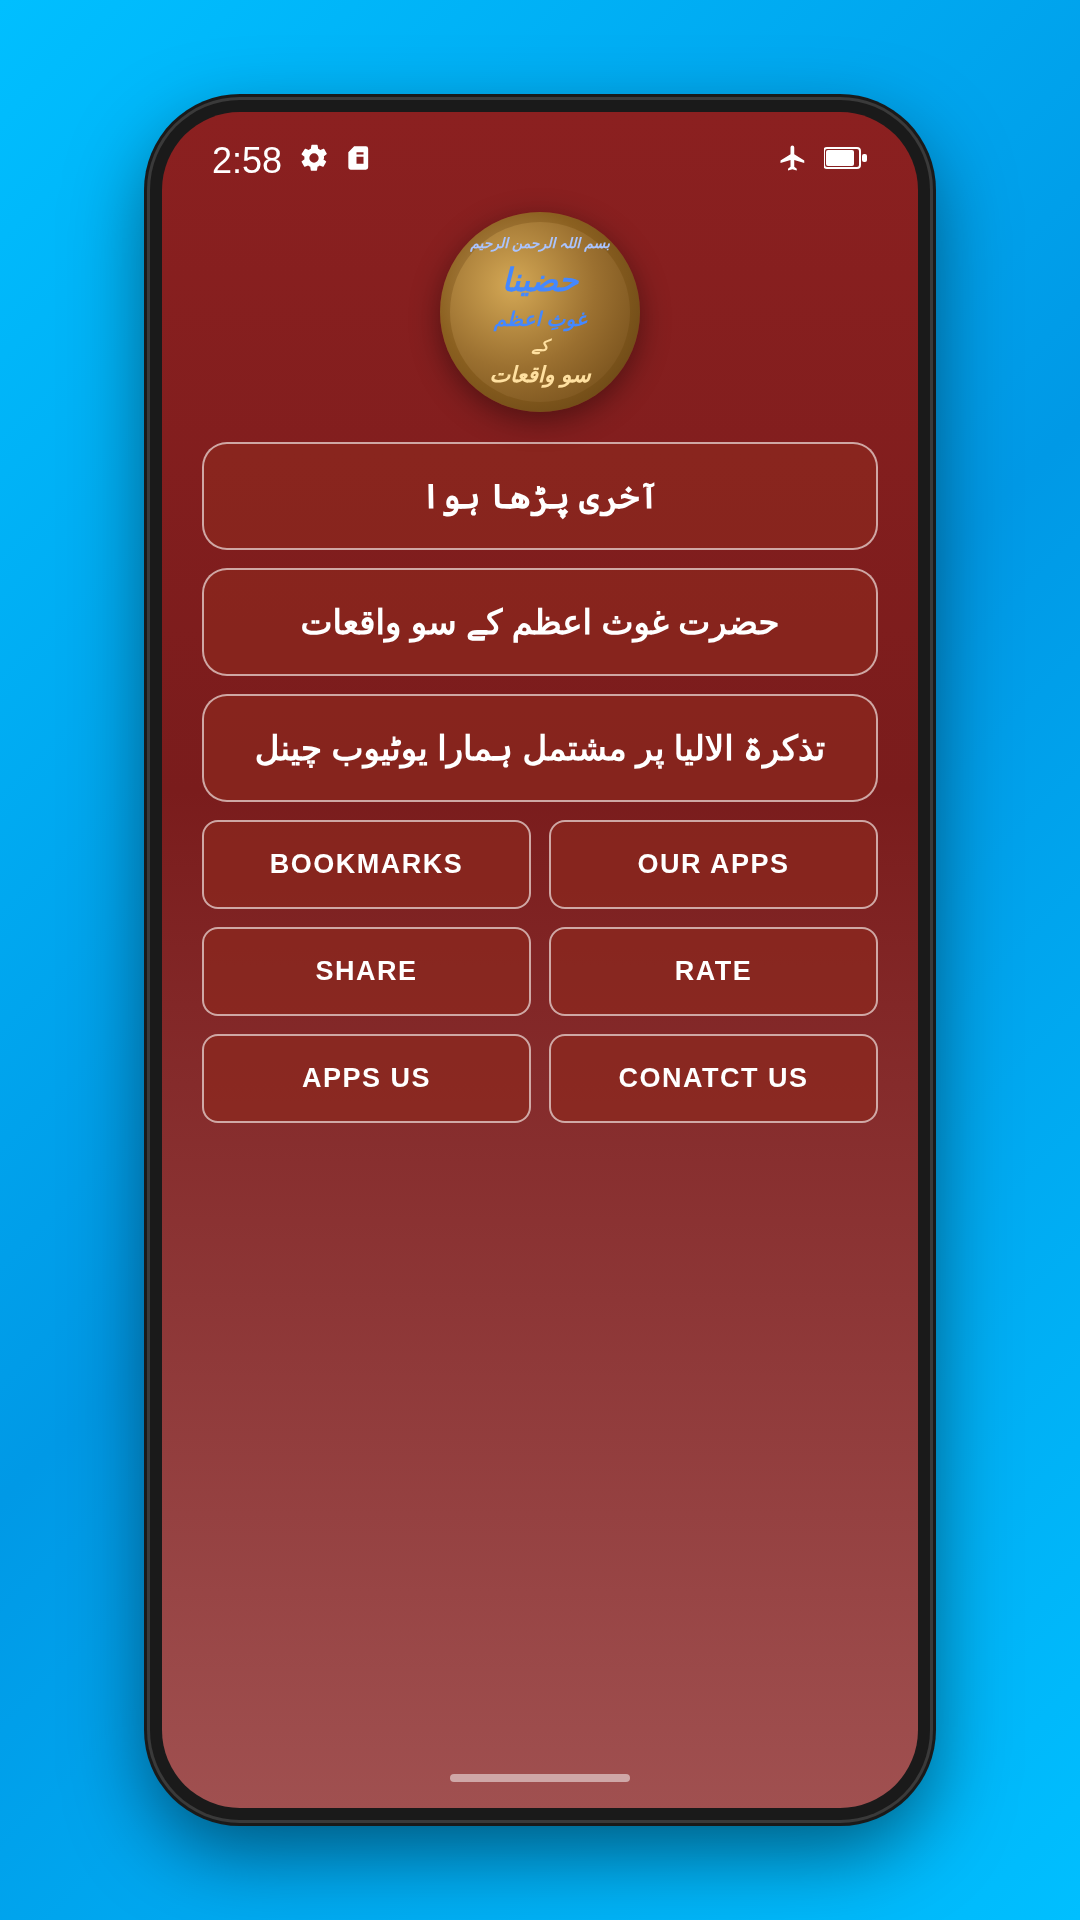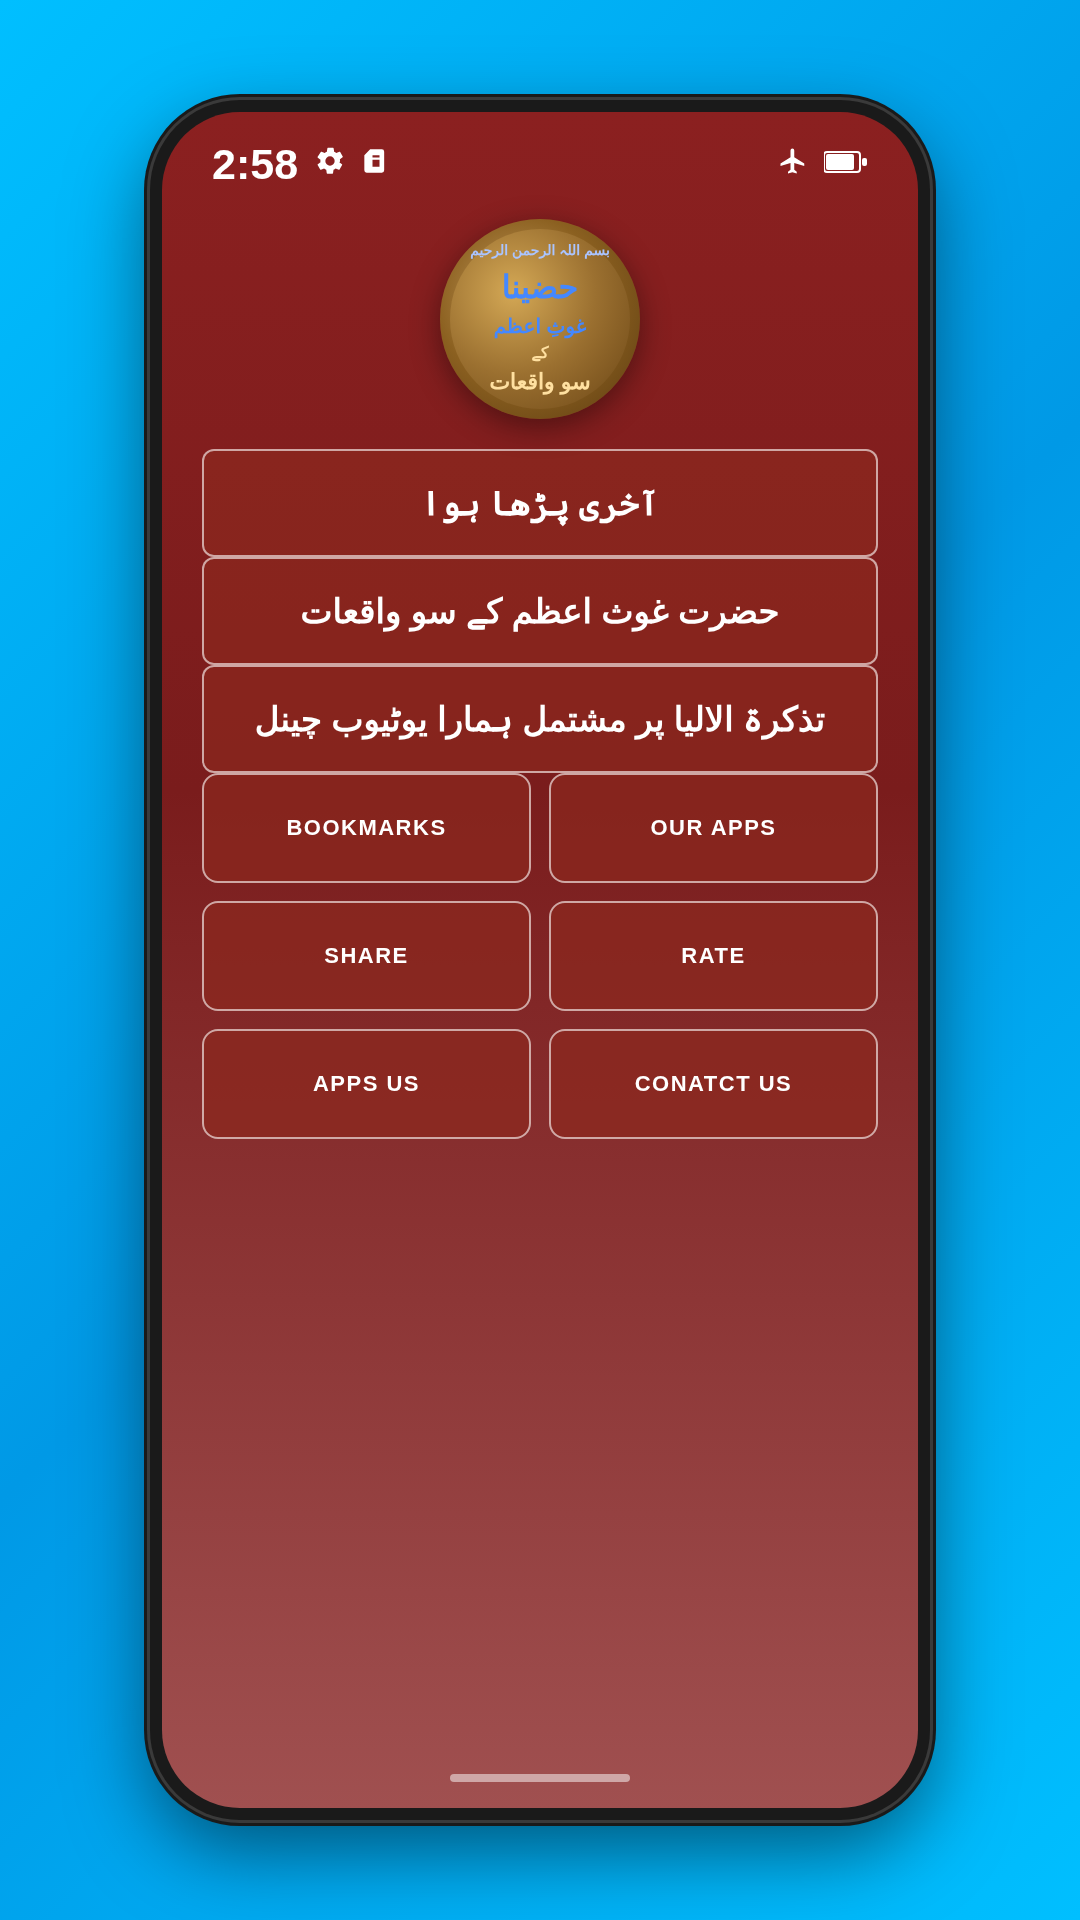--- a/index.html
+++ b/index.html
@@ -76,22 +76,22 @@
       font-weight: 600;
     }
 
     .status-left {
       display: flex;
       align-items: center;
       gap: 16px;
     }
 
     .status-time {
-      font-size: 43px;
-      font-weight: 700;
+      font-size: 36px;
+      font-weight: 400;
     }
 
     .status-right {
       display: flex;
       align-items: center;
       gap: 16px;
     }
 
     
     .main-content {
@@ -129,51 +129,53 @@
       position: relative;
     }
 
     .logo-urdu-line {
       color: white;
       font-size: 18px;
       font-weight: bold;
       text-align: center;
       direction: rtl;
       line-height: 1.5;
+      font-style: italic;
     }
 
     .logo-urdu-blue {
       color: #4488ff;
       font-size: 32px;
       font-weight: 900;
     }
 
     
     .menu-btn {
       width: 100%;
       padding: 32px 24px;
       background: rgba(140, 40, 30, 0.7);
       border: 2.5px solid rgba(255,255,255,0.6);
-      border-radius: 12px;
+      border-radius: 25px;
       color: white;
       font-size: 34px;
       font-weight: 600;
       text-align: center;
+      margin-bottom: 18px;
       cursor: pointer;
       direction: rtl;
       letter-spacing: 1px;
     }
 
     .grid-btn {
-      padding: 40px 16px;
+      padding: 27px 16px;
       background: rgba(140, 40, 30, 0.7);
       border: 2.5px solid rgba(255,255,255,0.6);
       border-radius: 16px;
       color: white;
-      font-size: 22px;
+      font-size: 27px;
       font-weight: 700;
       text-align: center;
       cursor: pointer;
       letter-spacing: 1.5px;
     }
 
     
     .home-indicator {
       height: 60px;
       display: flex;

